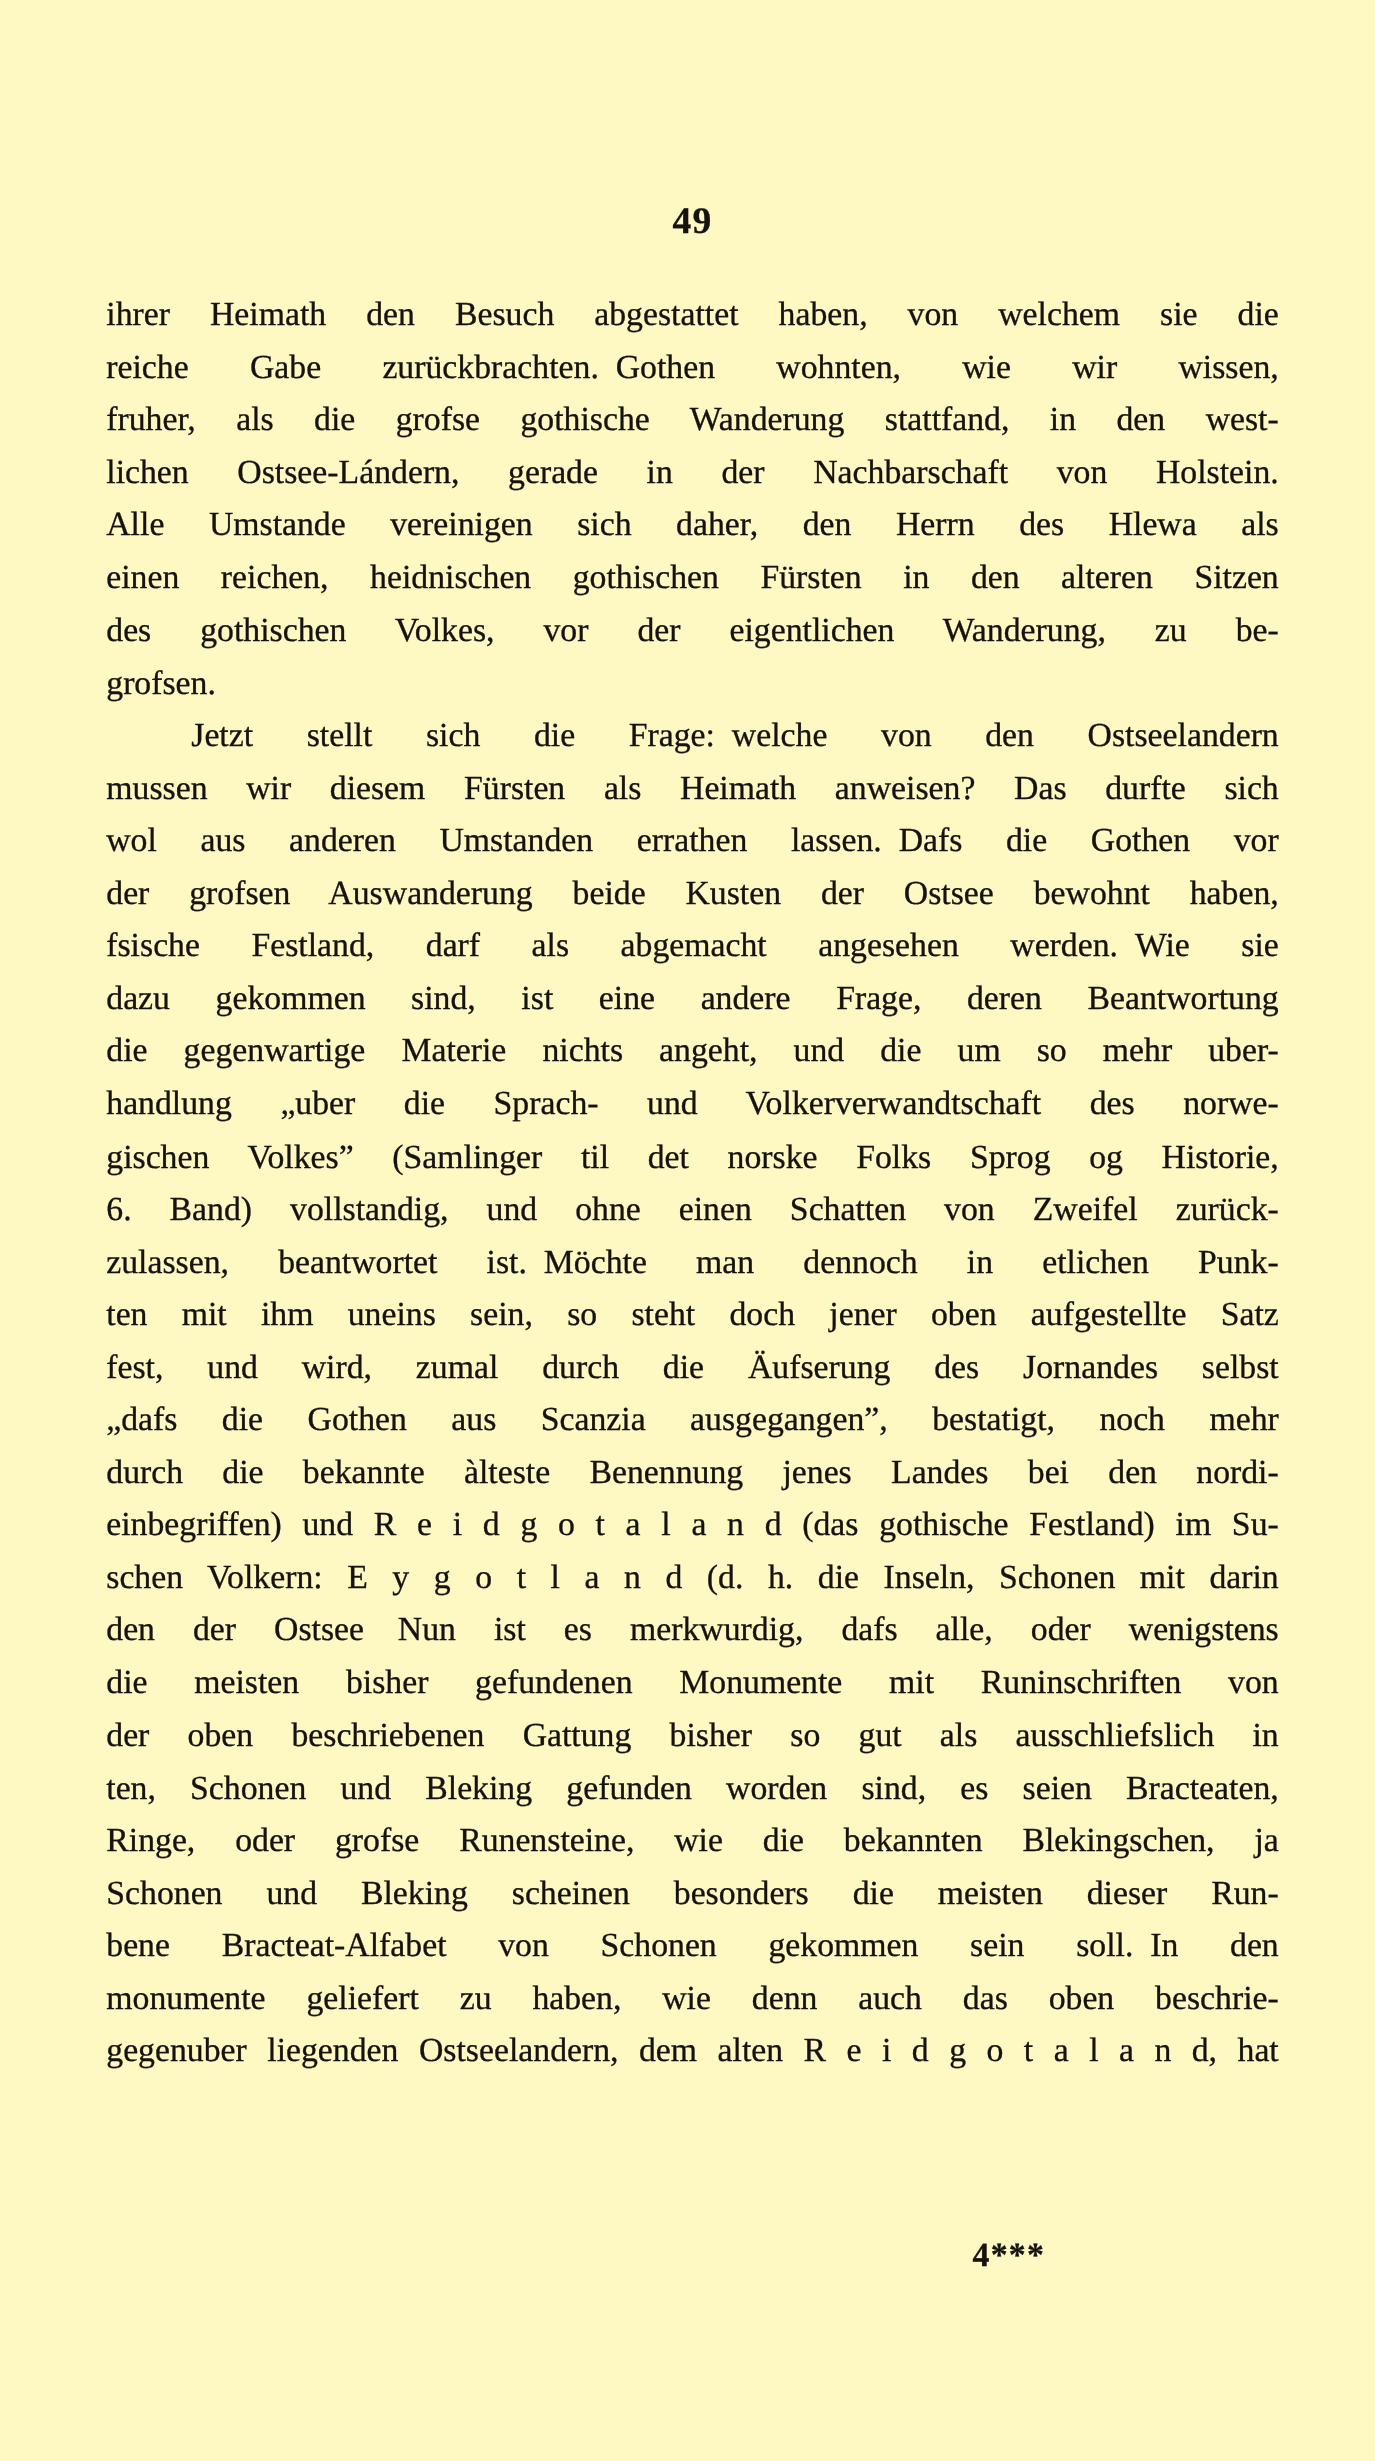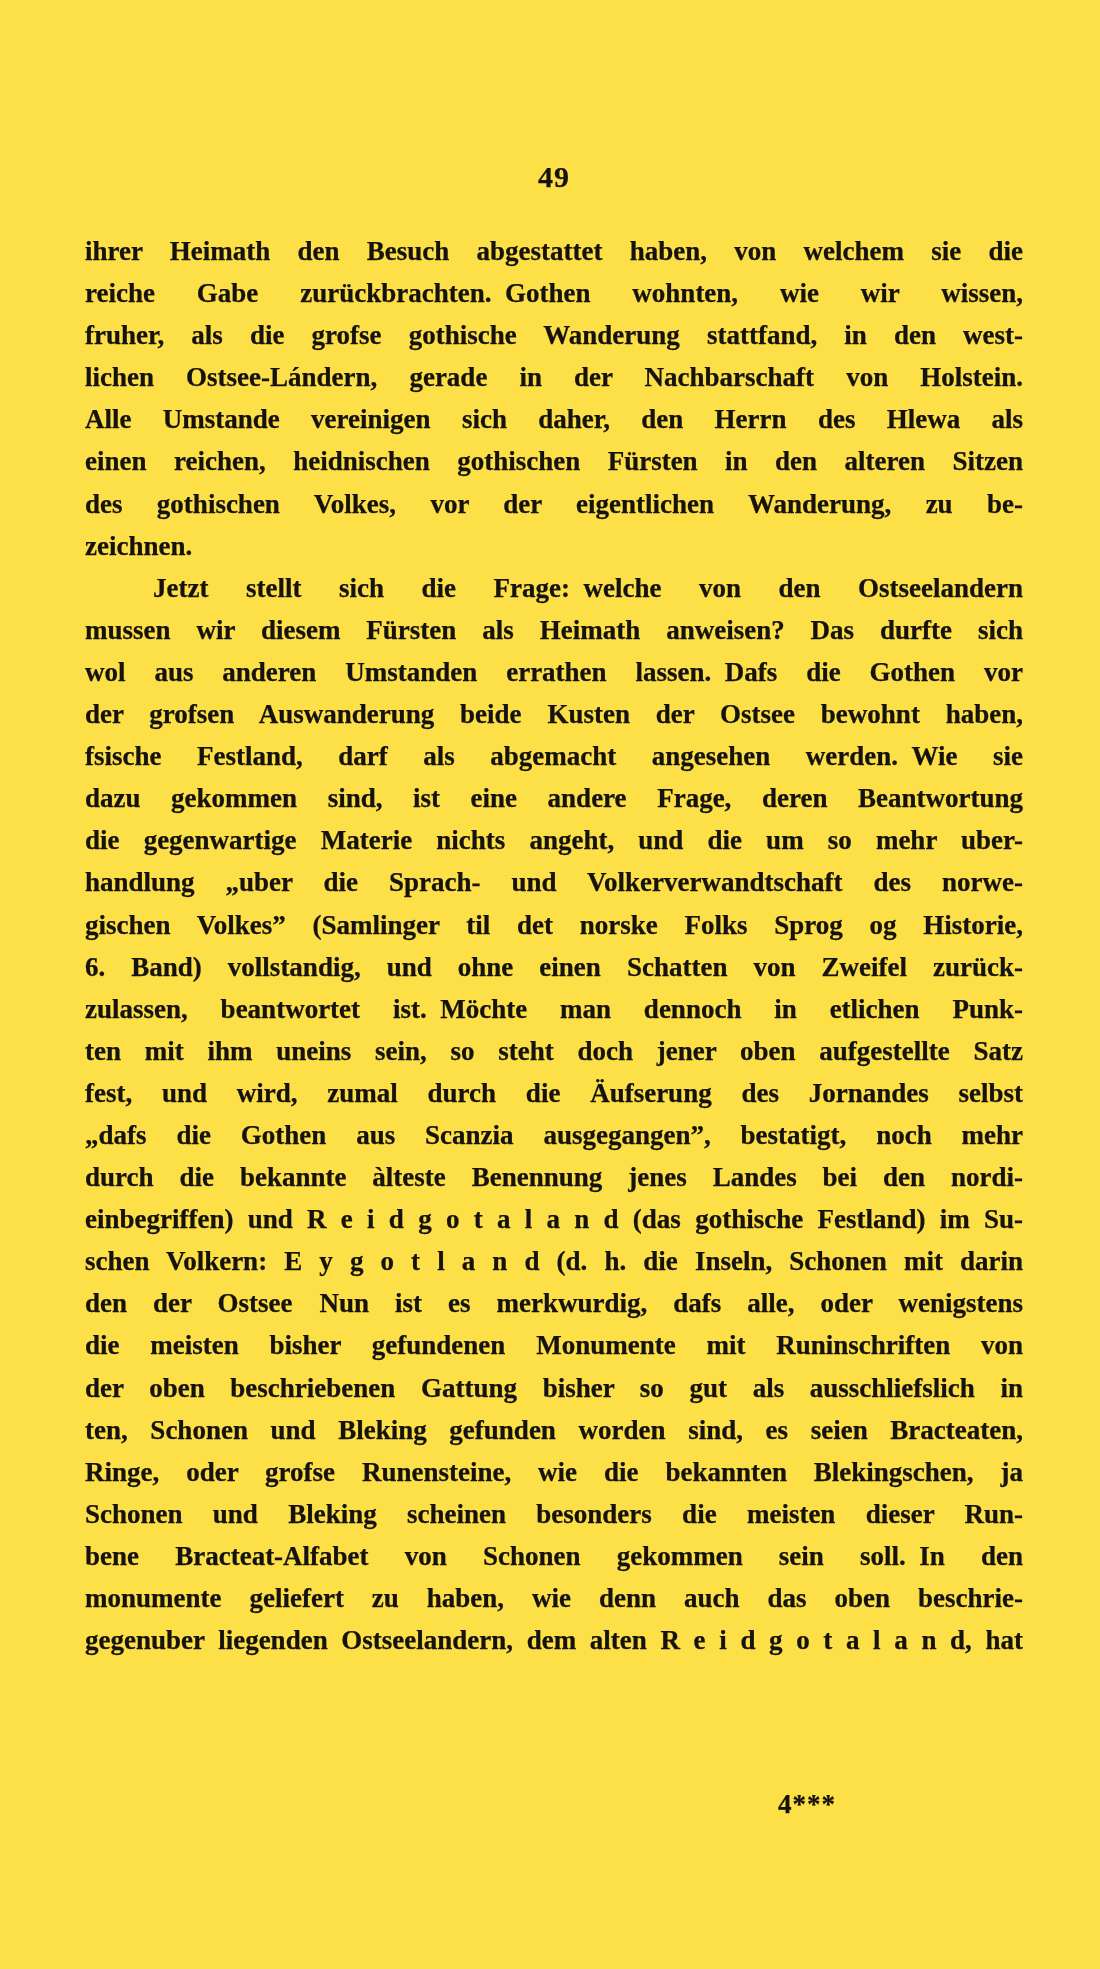--- a/index.html
+++ b/index.html
@@ -4,21 +4,21 @@
 <style>
   html, body {
     margin: 0;
     padding: 0;
     background: #ffffff;
   }
   .page {
     position: relative;
     width: 1100px;
     height: 1969px;
-    background: #fde047;
+    background: #fef9c3;
     overflow: hidden;
     font-family: "Liberation Serif", "DejaVu Serif", serif;
     color: #15120f;
     -webkit-text-stroke: 0.25px #15120f;
   }
   .page-number {
     position: absolute;
     top: 160px;
     left: 85px;
     width: 938px;
@@ -32,21 +32,20 @@
     top: 230px;
     left: 85px;
     width: 938px;
     font-size: 27px;
     line-height: 42.1px;
   }
   .line {
     text-align: justify;
     text-align-last: justify;
     white-space: normal;
-    font-weight: bold;
   }
   .line.flush {
     text-align-last: left;
   }
   .line.indent {
     padding-left: 68px;
   }
   .signature-mark {
     position: absolute;
     top: 1789px;
@@ -64,21 +63,21 @@
   <div class="page-number">49</div>
 
   <div class="body-text">
     <div class="line">ihrer Heimath den Besuch abgestattet haben, von welchem sie die</div>
     <div class="line">reiche Gabe zurückbrachten. Gothen wohnten, wie wir wissen,</div>
     <div class="line">fruher, als die grofse gothische Wanderung stattfand, in den west-</div>
     <div class="line">lichen Ostsee-Lándern, gerade in der Nachbarschaft von Holstein.</div>
     <div class="line">Alle Umstande vereinigen sich daher, den Herrn des Hlewa als</div>
     <div class="line">einen reichen, heidnischen gothischen Fürsten in den alteren Sitzen</div>
     <div class="line">des gothischen Volkes, vor der eigentlichen Wanderung, zu be-</div>
-    <div class="line flush">zeichnen.</div>
+    <div class="line flush">grofsen.</div>
     <div class="line indent">Jetzt stellt sich die Frage: welche von den Ostseelandern</div>
     <div class="line">mussen wir diesem Fürsten als Heimath anweisen? Das durfte sich</div>
     <div class="line">wol aus anderen Umstanden errathen lassen. Dafs die Gothen vor</div>
     <div class="line">der grofsen Auswanderung beide Kusten der Ostsee bewohnt haben,</div>
     <div class="line">fsische Festland, darf als abgemacht angesehen werden. Wie sie</div>
     <div class="line">dazu gekommen sind, ist eine andere Frage, deren Beantwortung</div>
     <div class="line">die gegenwartige Materie nichts angeht, und die um so mehr uber-</div>
     <div class="line">handlung „uber die Sprach- und Volkerverwandtschaft des norwe-</div>
     <div class="line">gischen Volkes” (Samlinger til det norske Folks Sprog og Historie,</div>
     <div class="line">6. Band) vollstandig, und ohne einen Schatten von Zweifel zurück-</div>

